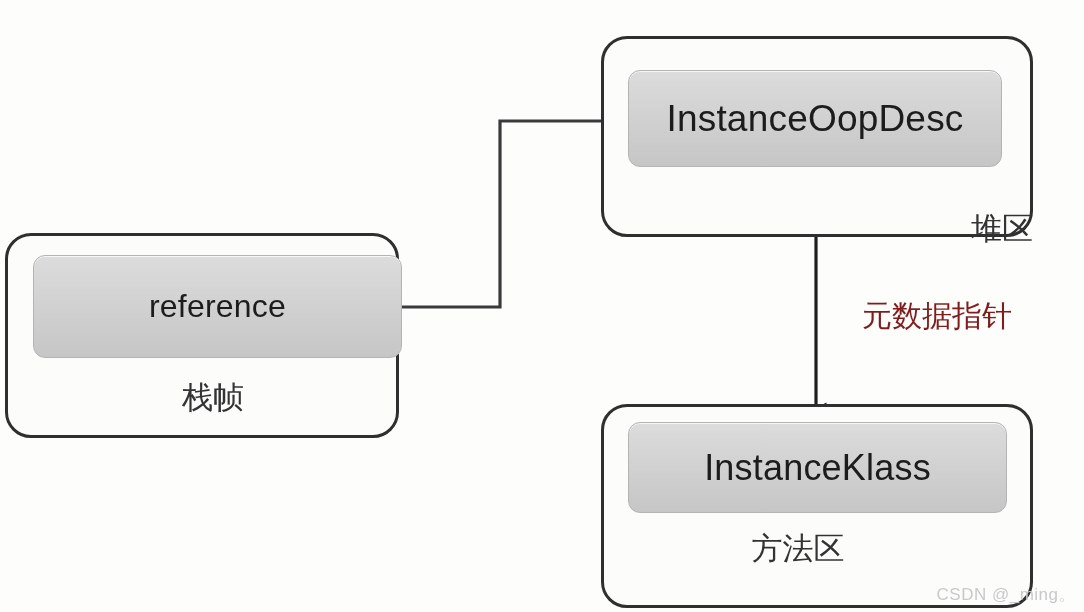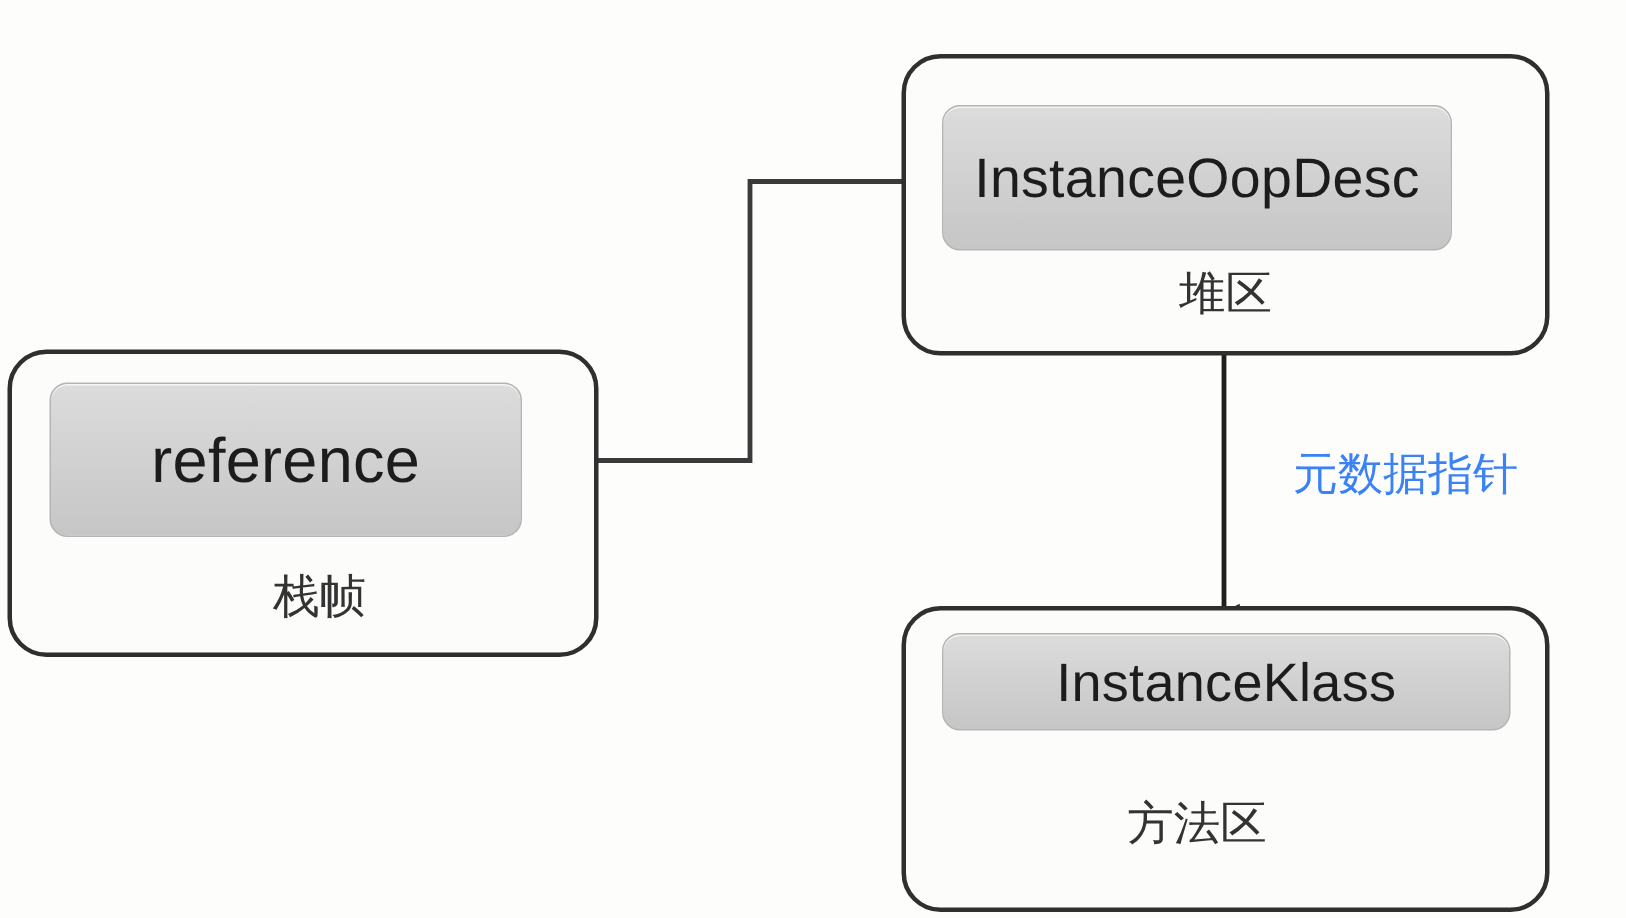--- a/index.html
+++ b/index.html
@@ -36,43 +36,43 @@
     border-radius: 12px;
     background: linear-gradient(to bottom, #dcdcdc 0%, #d2d2d2 45%, #c6c6c6 100%);
     box-shadow: inset 0 1px 0 rgba(255,255,255,0.75);
     display: flex;
     align-items: center;
     justify-content: center;
     color: #1c1c1c;
     letter-spacing: 0.2px;
     white-space: nowrap;
   }
-  #reference-node         { left: 33px;  top: 255px; width: 315px; height: 103px; font-size: 42px; }
-  #instance-oop-desc-node { left: 628px; top: 70px;  width: 340px; height: 97px;  font-size: 37px; }
-  #instance-klass-node    { left: 628px; top: 422px; width: 379px; height: 65px;  font-size: 36px; }
+  #reference-node         { left: 33px;  top: 255px; width: 369px; height: 103px; font-size: 32px; }
+  #instance-oop-desc-node { left: 628px; top: 70px;  width: 374px; height: 97px;  font-size: 37px; }
+  #instance-klass-node    { left: 628px; top: 422px; width: 379px; height: 91px;  font-size: 36px; }
 
   
   .region-label {
     position: absolute;
     font-size: 31px;
     color: #333333;
     white-space: nowrap;
     text-align: center;
   }
   #stack-frame-label  { left: 0;     top: 377px; width: 394px; margin-left: 16px; }
-  #heap-label         { left: 601px; top: 175px; width: 432px; }
+  #heap-label         { left: 601px; top: 208px; width: 432px; text-align: right; }
   #method-area-label  { left: 601px; top: 528px; width: 394px; }
 
   
   #metadata-pointer-label {
     position: absolute;
     left: 862px;
     top: 296px;
     font-size: 30px;
-    color: #3b82f6;
+    color: #7f1d1d;
     white-space: nowrap;
   }
 
   
   #connectors {
     position: absolute;
     left: 0; top: 0;
     width: 1084px;
     height: 612px;
     pointer-events: none;
@@ -122,14 +122,15 @@
   <div class="region-label" id="heap-label">堆区</div>
 
   <div class="region-box" id="method-area-region"></div>
 
   <div class="node-box" id="instance-klass-node">InstanceKlass</div>
 
   <div class="region-label" id="method-area-label">方法区</div>
 
   <div id="metadata-pointer-label">元数据指针</div>
 
+  <div id="watermark">CSDN @_ming。</div>
 
 </div>
 
 </body></html>

